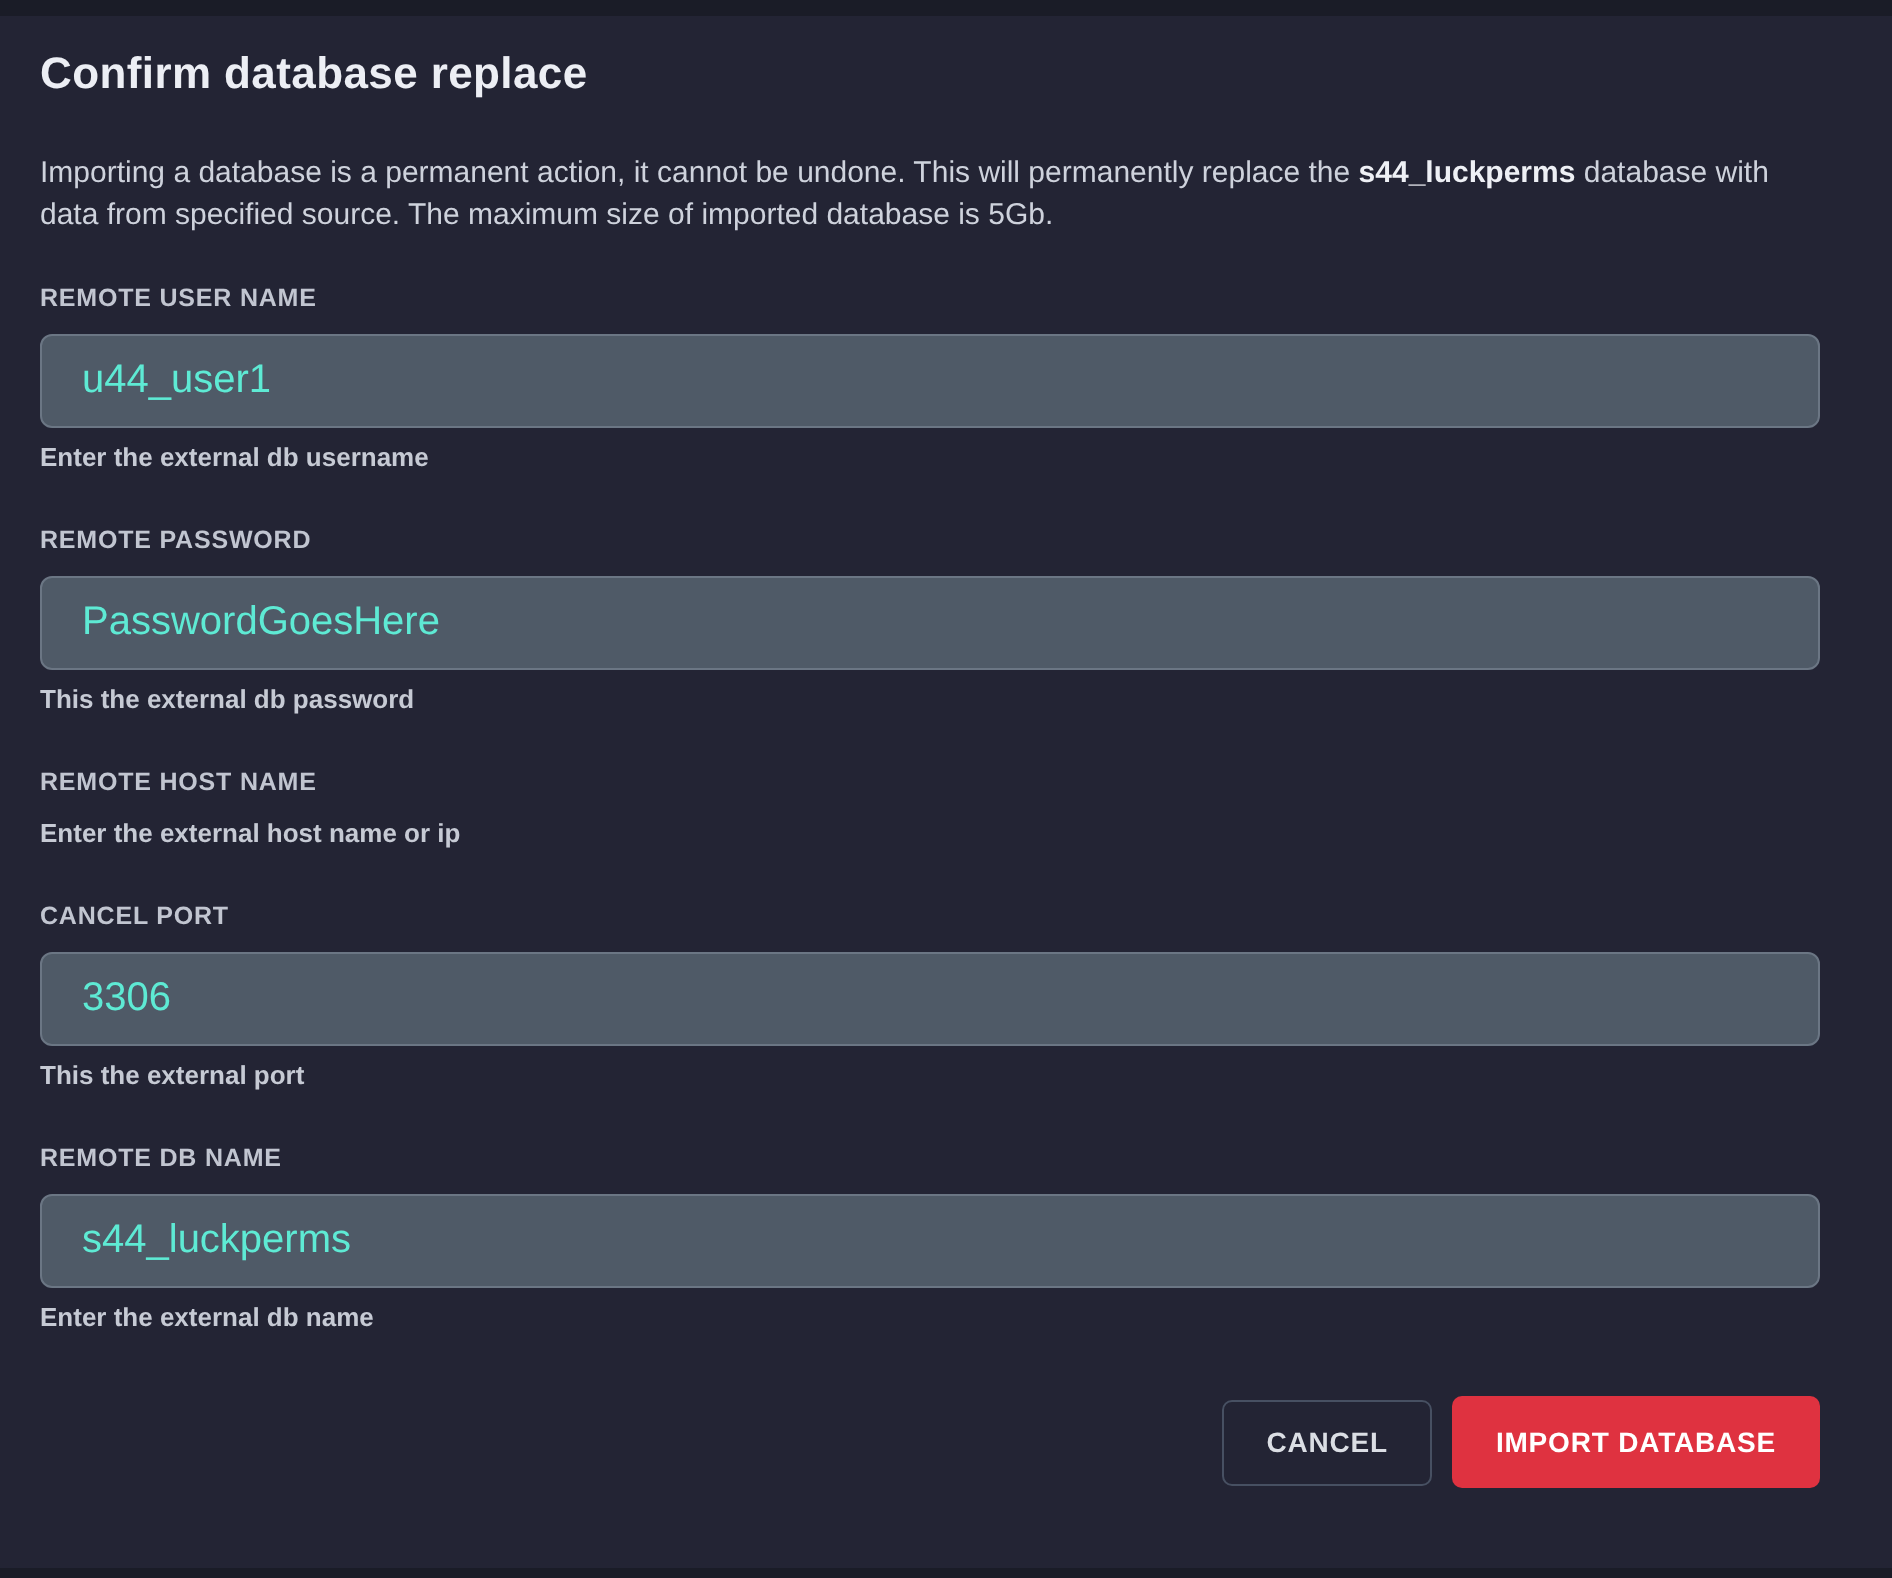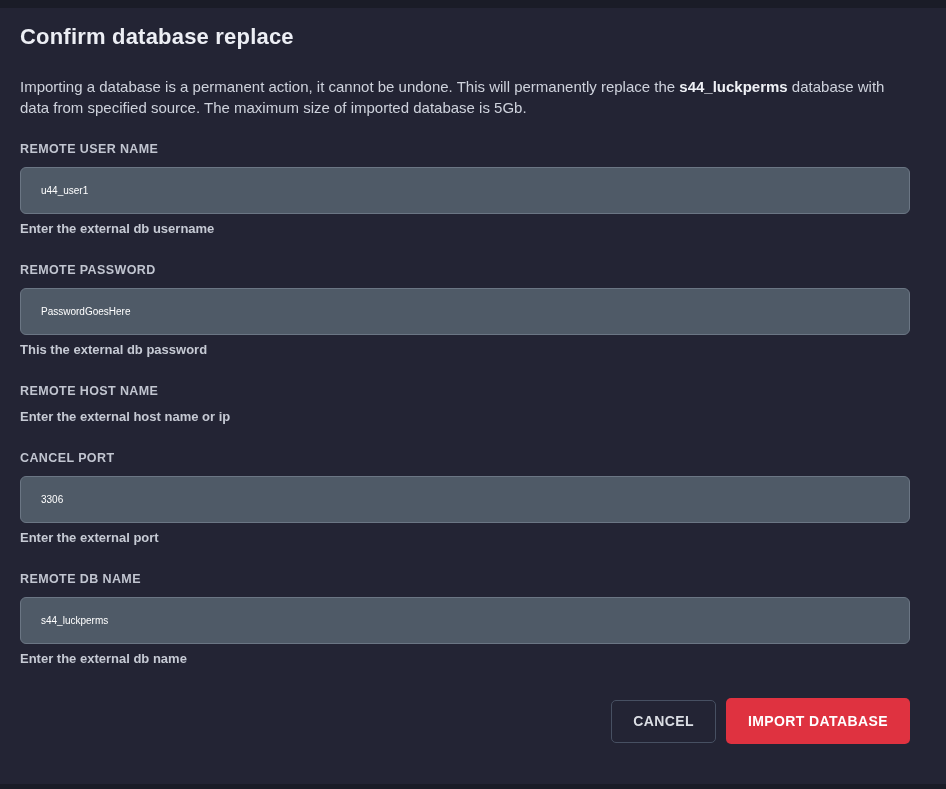--- a/index.html
+++ b/index.html
@@ -48,23 +48,23 @@
     color: #c1c5d0;
     margin-bottom: 11px;
   }
   .field-input {
     display: block;
     width: 100%;
     height: 47px;
     background: #4f5a67;
     border: 1px solid #6b7684;
     border-radius: 6px;
-    color: #ffffff;
+    color: #5eead4;
     font-family: "Liberation Sans", sans-serif;
-    font-size: 10px;
+    font-size: 20px;
     padding: 0 20px;
     outline: none;
   }
   .field-helper {
     font-size: 13px;
     font-weight: 600;
     color: #c6cad4;
     margin-top: 7px;
     margin-bottom: 27px;
   }
@@ -121,21 +121,21 @@
     </div>
 
     <div class="field">
       <label class="field-label">REMOTE HOST NAME</label>
       <div class="field-helper">Enter the external host name or ip</div>
     </div>
 
     <div class="field">
       <label class="field-label">CANCEL PORT</label>
       <input class="field-input" type="text" value="3306" style="">
-      <div class="field-helper">Enter the external port</div>
+      <div class="field-helper">This the external port</div>
     </div>
 
     <div class="field">
       <label class="field-label">REMOTE DB NAME</label>
       <input class="field-input" type="text" value="s44_luckperms" style="">
       <div class="field-helper">Enter the external db name</div>
     </div>
 
     <div class="actions">
       <button class="btn btn-cancel">CANCEL</button>

